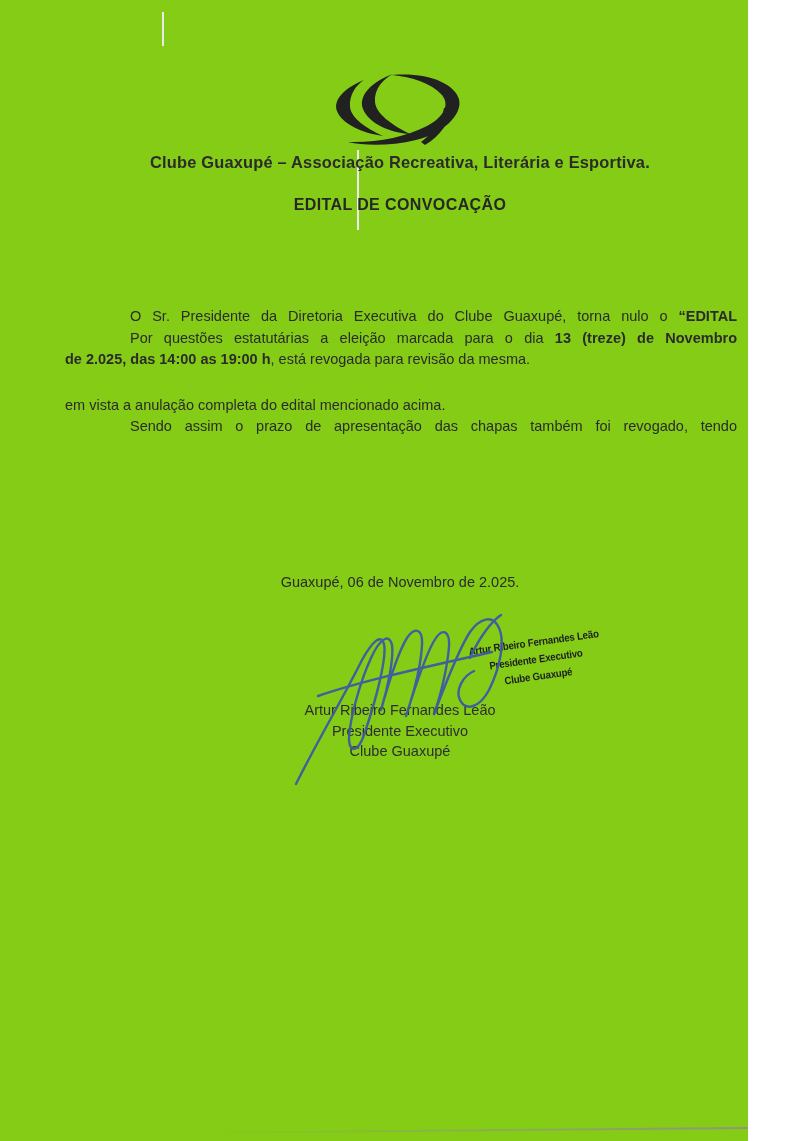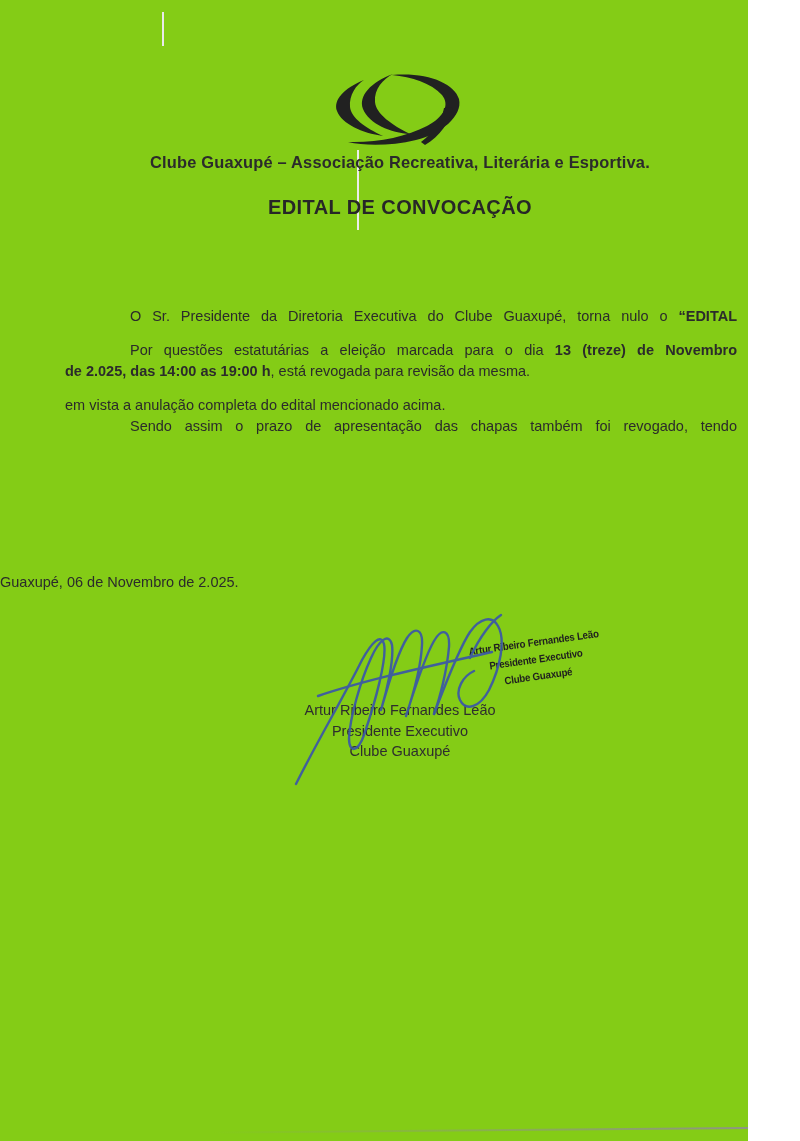--- a/index.html
+++ b/index.html
@@ -15,38 +15,38 @@
 
   .logo-wrap { position:absolute; left:330px; top:72px; width:155px; height:93px; }
 
   .org-line {
     position:absolute; left:0; top:153px; width:800px;
     text-align:center; font-size:16.4px; font-weight:bold;
     letter-spacing:0.2px; color:#2b2b2b;
   }
   .doc-title {
     position:absolute; left:0; top:196px; width:800px;
-    text-align:center; font-size:20px; font-weight:bold;
+    text-align:center; font-size:16px; font-weight:bold;
     letter-spacing:0.4px; color:#272727;
   }
 
   .para {
     position:absolute; left:65px; width:672px;
     font-size:14.5px; line-height:20.6px; color:#2b2b2b;
   }
   .para-1 { top:264px;margin-top:42px; }
-  .para-2 { top:340px; }
+  .para-2 { top:328px; }
   .para-3 { top:395px; }
   .tline { text-align:justify; text-align-last:justify; }
   .tline.lastline { text-align-last:left; }
   .tline.first { text-indent:65px; }
 
   .date-line {
     position:absolute; left:0; top:574px; width:800px;
-    font-size:14.5px; color:#2b2b2b;
+    text-align:center; font-size:14.5px; color:#2b2b2b;
   }
 
   .typed-block {
     position:absolute; left:0; top:700px; width:800px;
     text-align:center; font-size:14.5px; line-height:20.5px; color:#2e2e2e;
   }
 
   .stamp {
     position:absolute; left:455px; top:645px; width:170px;
     transform:rotate(-8deg) scaleX(0.92);

